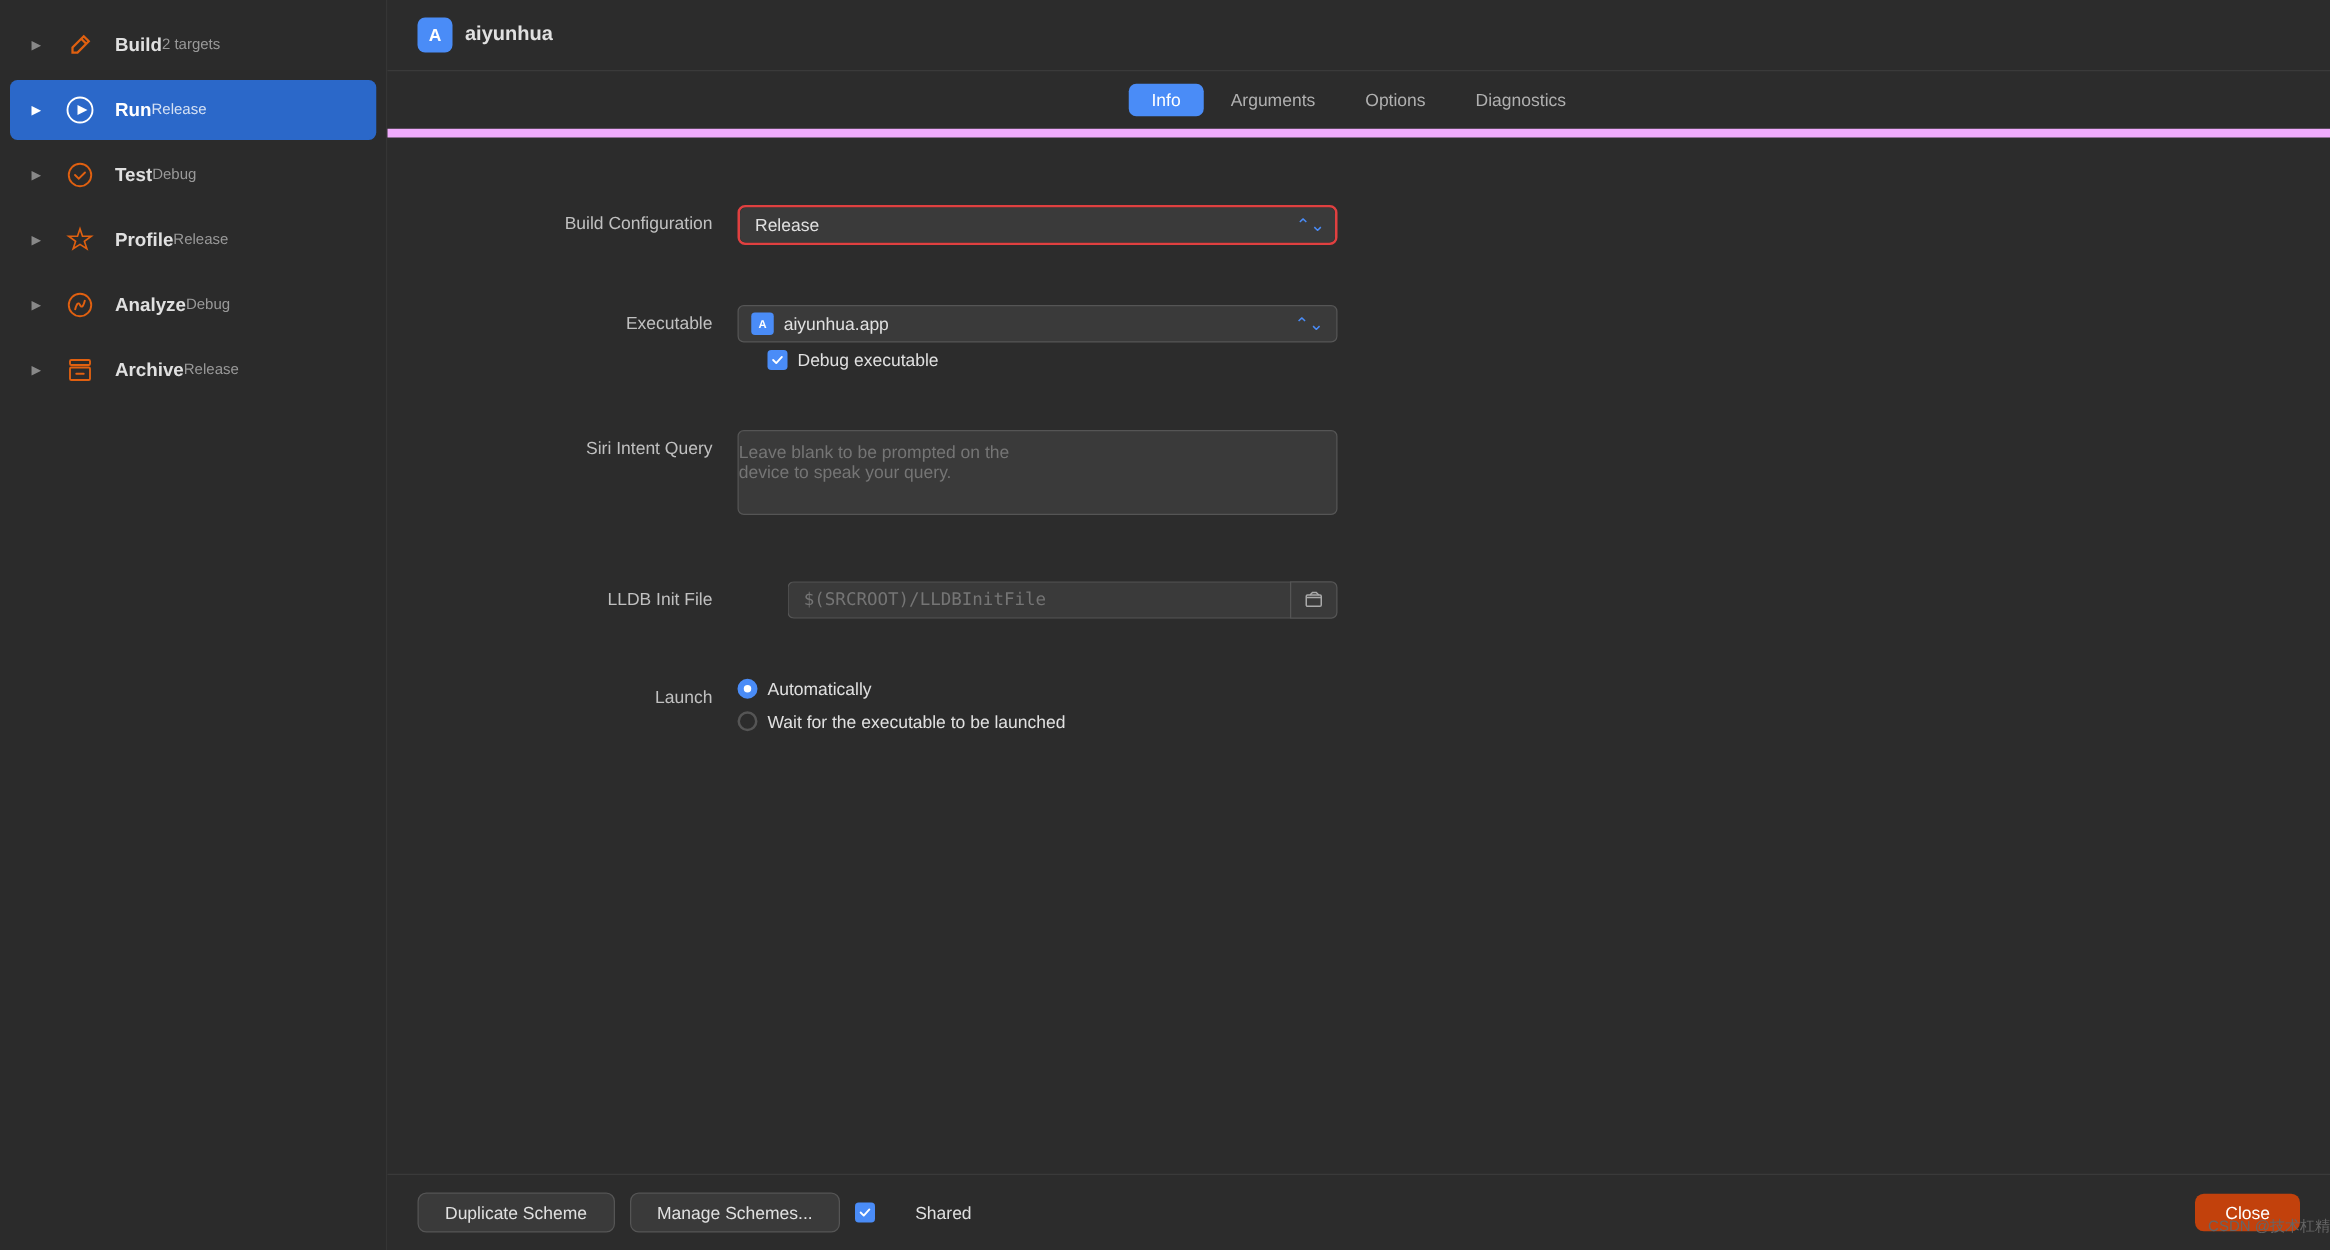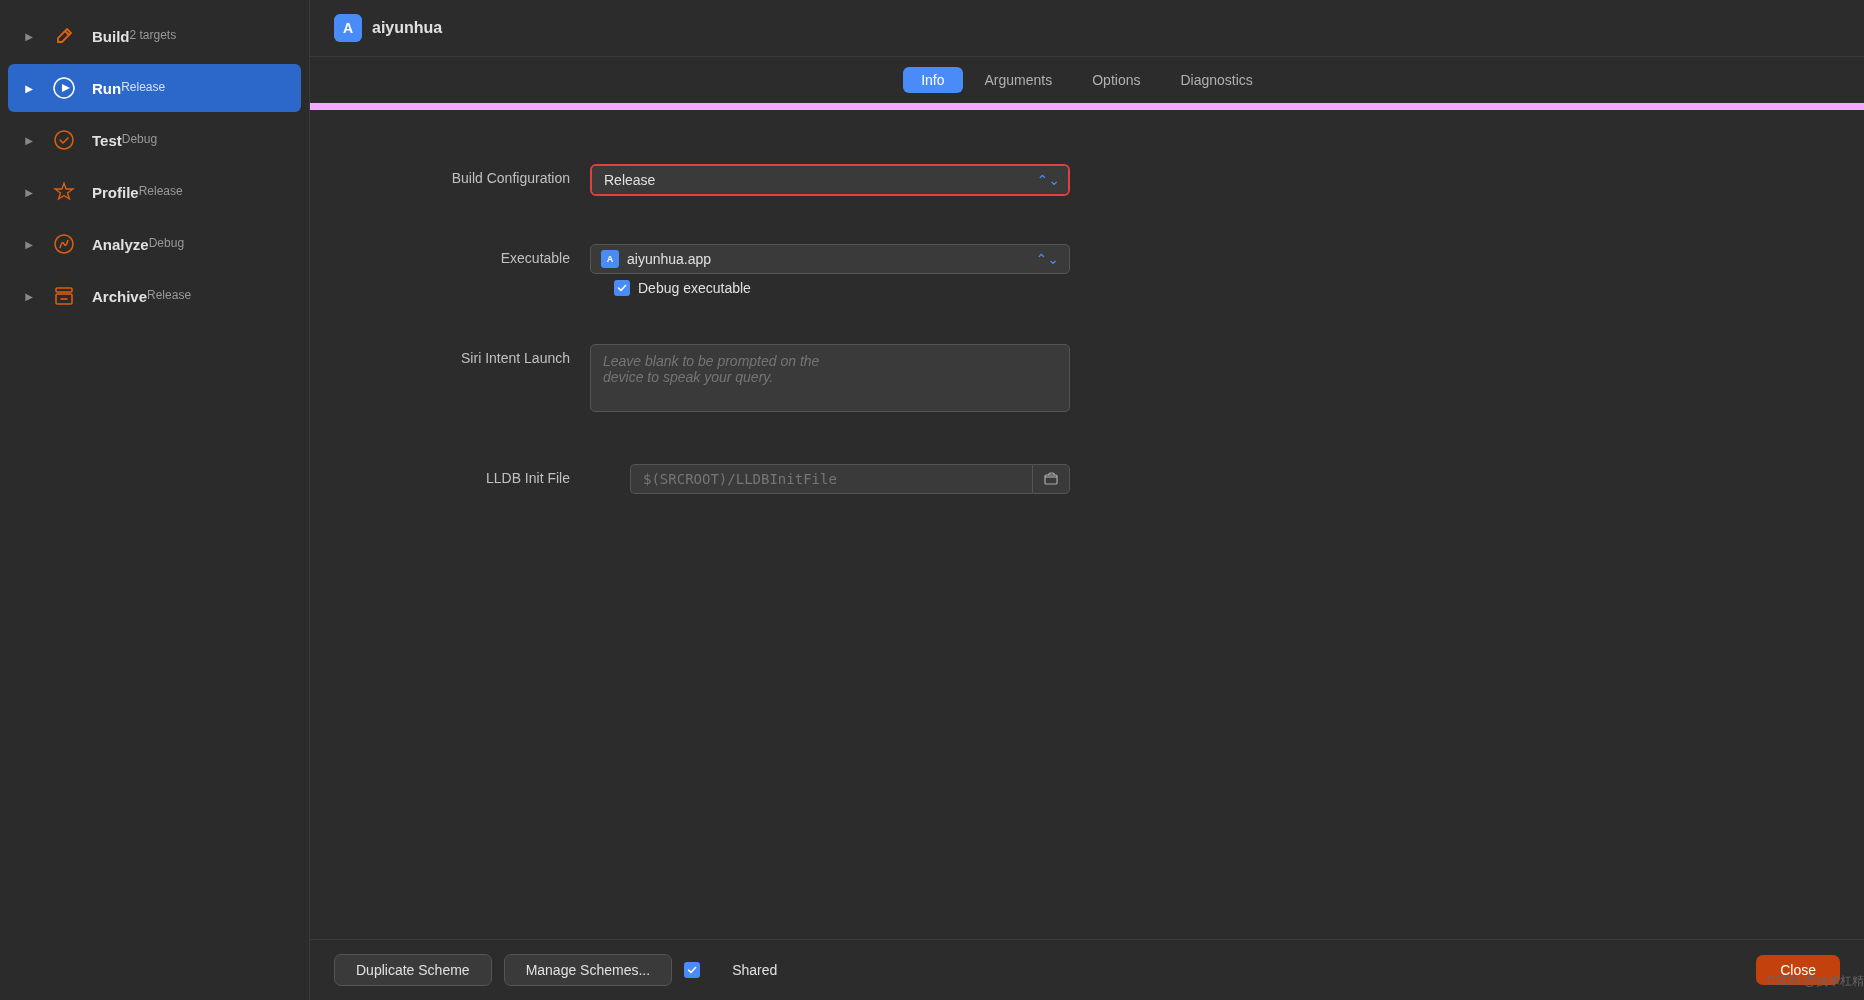--- a/index.html
+++ b/index.html
@@ -253,26 +253,25 @@
       font-size: 14px;
       color: #e0e0e0;
     }
     
     .siri-textarea {
       width: 100%;
       min-height: 68px;
       background: #3a3a3a;
       border: 1px solid #555;
       border-radius: 5px;
-      padding: 8px 12px;
+      padding: 8px 0;
       color: #888;
       font-size: 14px;
       resize: none;
       font-family: inherit;
-      font-style: italic;
     }
     
     .lldb-wrapper {
       display: flex;
       align-items: center;
       gap: 0;
       width: 100%;
       padding-left: 40px;
     }
     .lldb-input {
@@ -519,21 +518,21 @@
               <svg width="10" height="10" viewBox="0 0 10 10">
                 <polyline points="1.5,5 4,7.5 8.5,2.5" stroke="white" stroke-width="1.5" fill="none" stroke-linecap="round" stroke-linejoin="round"></polyline>
               </svg>
             </div>
             <span class="checkbox-label">Debug executable</span>
           </div>
         </div>
       </div>
 
       <div class="form-row">
-        <div class="form-label">Siri Intent Launch</div>
+        <div class="form-label">Siri Intent Query</div>
         <div class="form-control">
           <textarea class="siri-textarea" placeholder="Leave blank to be prompted on the
 device to speak your query." style=""></textarea>
         </div>
       </div>
 
       <div class="form-row">
         <div class="form-label">LLDB Init File</div>
         <div class="form-control">
           <div class="lldb-wrapper">
@@ -542,20 +541,35 @@
               <svg width="16" height="16" viewBox="0 0 16 16" fill="none">
                 <rect x="2" y="4" width="12" height="9" rx="1" stroke="#aaa" stroke-width="1.2"></rect>
                 <path d="M2 6 h12" stroke="#aaa" stroke-width="1.2"></path>
                 <path d="M5 4 l2-2 h3 l2 2" stroke="#aaa" stroke-width="1.2" fill="none"></path>
               </svg>
             </button>
           </div>
         </div>
       </div>
 
+      <div class="form-row">
+        <div class="form-label">Launch</div>
+        <div class="form-control">
+          <div class="radio-group">
+            <div class="radio-row">
+              <div class="radio-custom checked"></div>
+              <span class="radio-label">Automatically</span>
+            </div>
+            <div class="radio-row">
+              <div class="radio-custom"></div>
+              <span class="radio-label">Wait for the executable to be launched</span>
+            </div>
+          </div>
+        </div>
+      </div>
 
     </div>
 
     <div class="footer">
       <button class="footer-btn">Duplicate Scheme</button>
       <button class="footer-btn">Manage Schemes...</button>
       <div class="footer-shared">
         <div class="checkbox-custom">
           <svg width="10" height="10" viewBox="0 0 10 10">
             <polyline points="1.5,5 4,7.5 8.5,2.5" stroke="white" stroke-width="1.5" fill="none" stroke-linecap="round" stroke-linejoin="round"></polyline>

